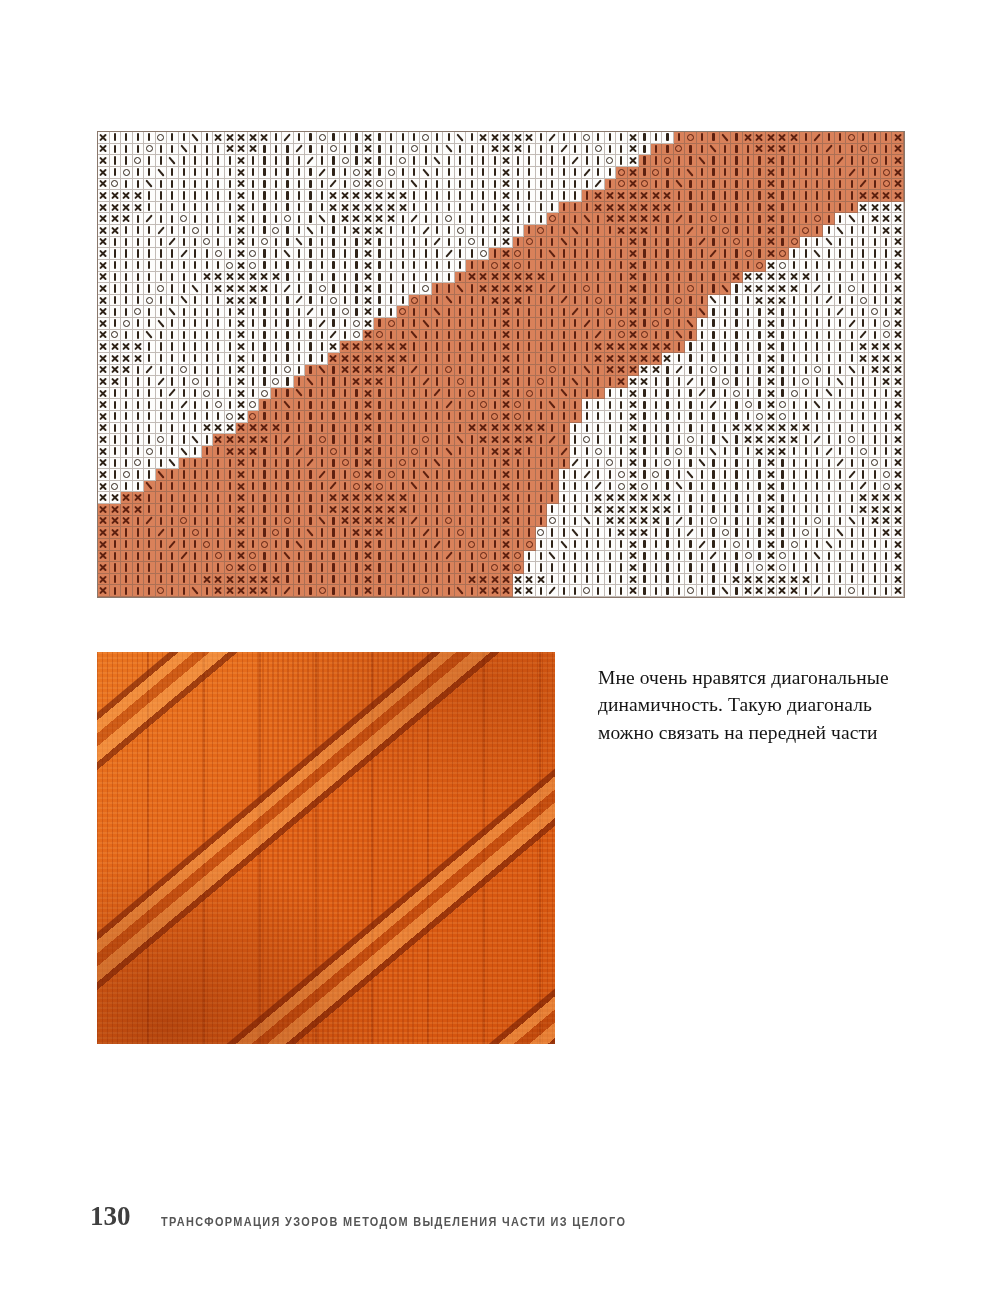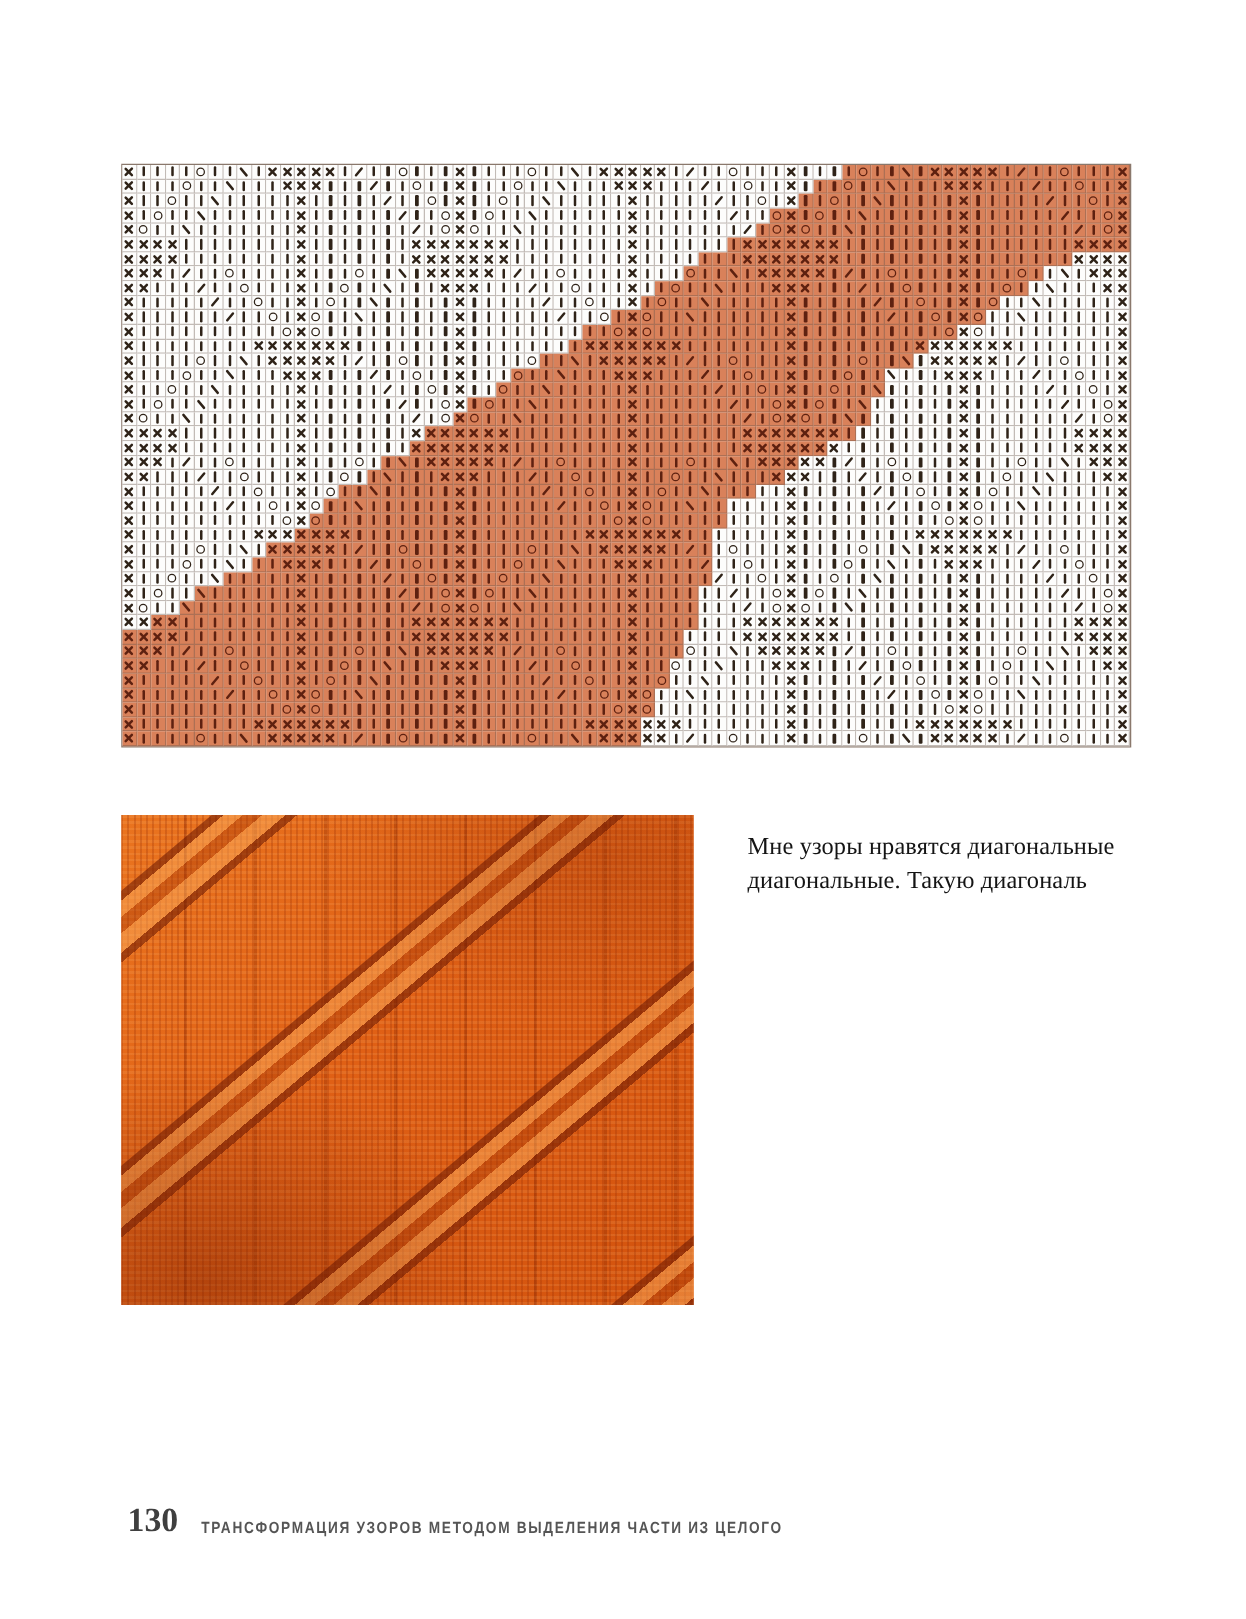--- a/index.html
+++ b/index.html
@@ -45,21 +45,21 @@
   #photo .vignette{position:absolute;inset:0;
     background:
       radial-gradient(90% 80% at 15% 95%, rgba(110,25,0,.38), rgba(0,0,0,0) 55%),
       radial-gradient(100% 70% at 85% 8%, rgba(120,30,0,.22), rgba(0,0,0,0) 50%);}
 
   
   #paragraph{position:absolute;left:598px;top:664px;width:345px;
     font-size:19.5px;line-height:27.4px;color:#141414;letter-spacing:.1px;}
 
   
-  #page-number{position:absolute;left:102px;top:1203px;font-size:27px;line-height:1;
+  #page-number{position:absolute;left:90px;top:1203px;font-size:27px;line-height:1;
     font-weight:bold;color:#3f3f3f;}
   #footer-title{position:absolute;left:161px;top:1214px;
     font-family:"Liberation Sans", sans-serif;font-weight:bold;font-size:13px;
     letter-spacing:1.6px;color:#555555;transform:scaleX(.84);transform-origin:left center;
     white-space:nowrap;}
 </style>
 </head>
 <body>
 
 <div class="page">
@@ -8469,21 +8469,22 @@
 
   <div id="photo">
       <div class="cable" style="top: 880px;"></div>
       <div class="cable" style="top: 660px;"></div>
       <div class="cable" style="top: 440px;"></div>
       <div class="cable" style="top: 220px;"></div>
     <div class="vignette"></div>
   </div>
 
   <div id="paragraph">
-      <div>Мне узоры нравятся диагональные</div>
-      <div>диагональные. Такую диагональ</div>
+      <div>Мне очень нравятся диагональные</div>
+      <div>динамичность. Такую диагональ</div>
+      <div>можно связать на передней части</div>
     </div>
 
   <div id="page-number">130</div>
 
   <div id="footer-title">ТРАНСФОРМАЦИЯ УЗОРОВ МЕТОДОМ ВЫДЕЛЕНИЯ ЧАСТИ ИЗ ЦЕЛОГО</div>
 
 </div>
 
 </body></html>

